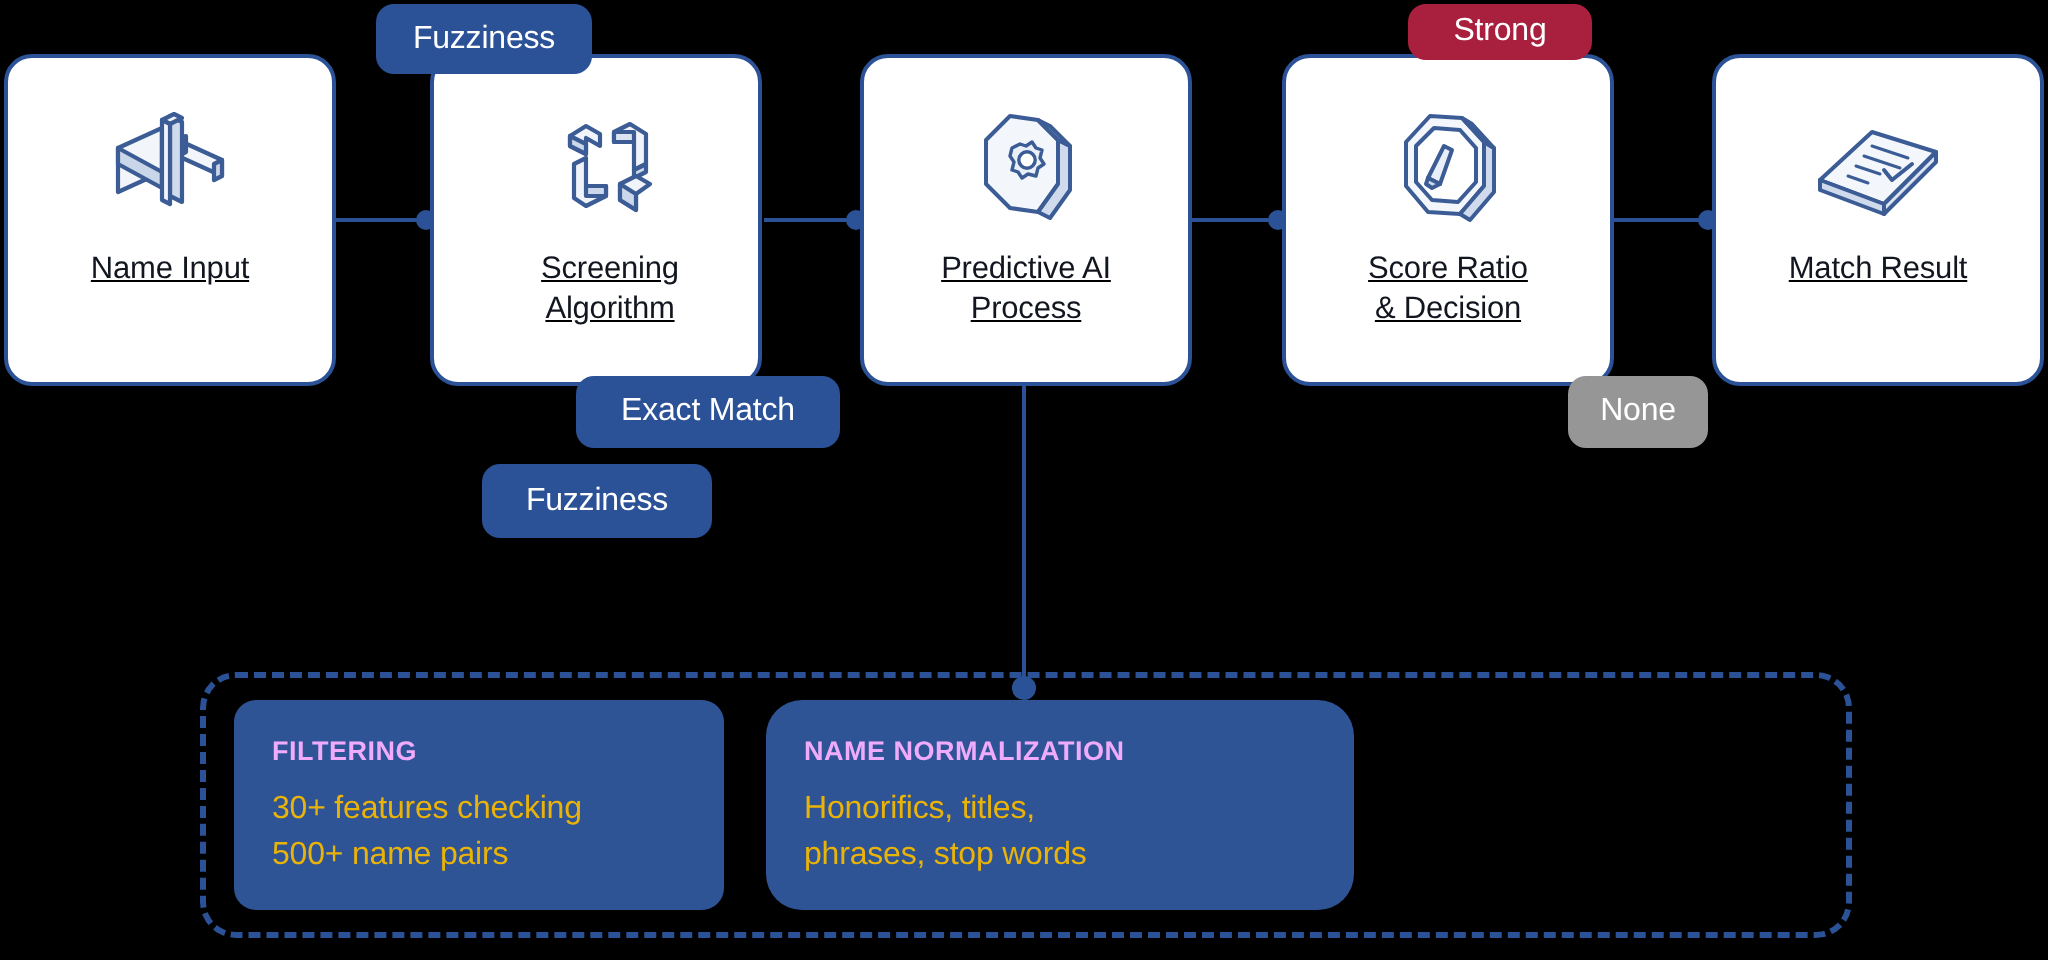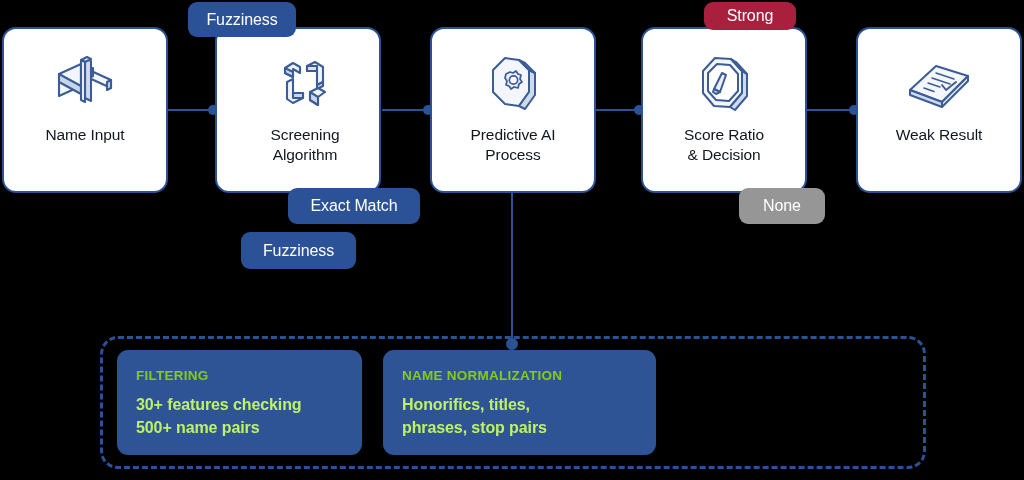--- a/index.html
+++ b/index.html
@@ -26,20 +26,21 @@
     height: 166px;
     background: #ffffff;
     border: 2px solid #2b5196;
     border-radius: 14px;
     display: flex;
     flex-direction: column;
     align-items: center;
     justify-content: flex-start;
     padding-top: 22px;
     z-index: 6;
+    text-decoration: underline;
   }
   .pbox .icon-wrap {
     width: 74px;
     height: 66px;
     display: flex;
     align-items: center;
     justify-content: center;
     margin-bottom: 8px;
   }
   .pbox .icon-wrap svg { display: block; }
@@ -121,21 +122,21 @@
   .pill.blue  { background: #2b5196; }
   .pill.crimson { background: #a9203f; }
   .pill.red   { background: #e0485e; }
   .pill.gray  { background: #969696; }
 
   #pill-phonetics  { left: 188px; top: 2px;   width: 108px; height: 35px; }
   #pill-exact      { left: 288px; top: 188px; width: 132px; height: 36px; }
   #pill-fuzziness  { left: 241px; top: 232px; width: 115px; height: 37px; }
   #pill-strong     { left: 704px; top: 2px;   width: 92px;  height: 28px; }
   #pill-weak       { left: 766px; top: 47px;  width: 74px;  height: 37px; }
-  #pill-none       { left: 739px; top: 188px; width: 86px;  height: 36px; }
+  #pill-none       { left: 784px; top: 188px; width: 70px;  height: 36px; }
 
   
   #dashed-container {
     position: absolute;
     left: 100px;
     top: 336px;
     width: 826px;
     height: 133px;
     border: 3px dashed #2b5196;
     border-radius: 18px;
@@ -144,35 +145,35 @@
   .fcard {
     position: absolute;
     top: 350px;
     height: 105px;
     background: #2e5496;
     border-radius: 11px;
     padding: 18px 19px 0 19px;
     z-index: 5;
   }
   #card-1 { left: 117px; width: 245px; }
-  #card-2 { left: 383px; width: 273px; }
+  #card-2 { left: 383px; width: 294px; border-radius: 18px; }
   #card-3 { left: 660px; width: 248px; }
 
   .fcard .ftitle {
     font-size: 13.5px;
     font-weight: 700;
-    color: #84cc16;
+    color: #f0abfc;
     letter-spacing: 0.25px;
     margin-bottom: 11px;
   }
   .fcard .fbody {
     font-size: 16px;
     line-height: 1.42;
-    color: #bef264;
-    font-weight: 700;
+    color: #eab308;
+    font-weight: 400;
     letter-spacing: -0.1px;
     white-space: pre-line;
   }
 </style>
 </head>
 <body>
 
 <div id="stage">
 
   <div class="connector" id="conn-1"></div>
@@ -261,33 +262,33 @@
         <path d="M66 22 L66 27 L40 53 L40 48 Z" fill="#dde5f2"></path>
         <g stroke-width="1.5">
           <path d="M34 19 L52 25"></path>
           <path d="M30 24 L48 30"></path>
           <path d="M26 29 L38 33"></path>
           <path d="M22 34 L32 37.5"></path>
           <path d="M40 31 L44 36 L54 28" fill="none" stroke-width="2"></path>
         </g>
       </svg>
     </span>
-    <span class="plabel">Weak Result</span>
+    <span class="plabel">Match Result</span>
   </div>
 
   <div class="pill blue" id="pill-phonetics">Fuzziness</div>
   <div class="pill blue" id="pill-fuzziness">Fuzziness</div>
   <div class="pill blue" id="pill-exact">Exact Match</div>
   <div class="pill crimson" id="pill-strong">Strong</div>
   <div class="pill gray" id="pill-none">None</div>
 
   <div class="fcard" id="card-1">
     <div class="ftitle">FILTERING</div>
     <div class="fbody">30+ features checking
 500+ name pairs</div>
   </div>
   <div class="fcard" id="card-2">
     <div class="ftitle">NAME NORMALIZATION</div>
     <div class="fbody">Honorifics, titles,
-phrases, stop pairs</div>
+phrases, stop words</div>
   </div>
 
 </div>
 
 </body></html>

